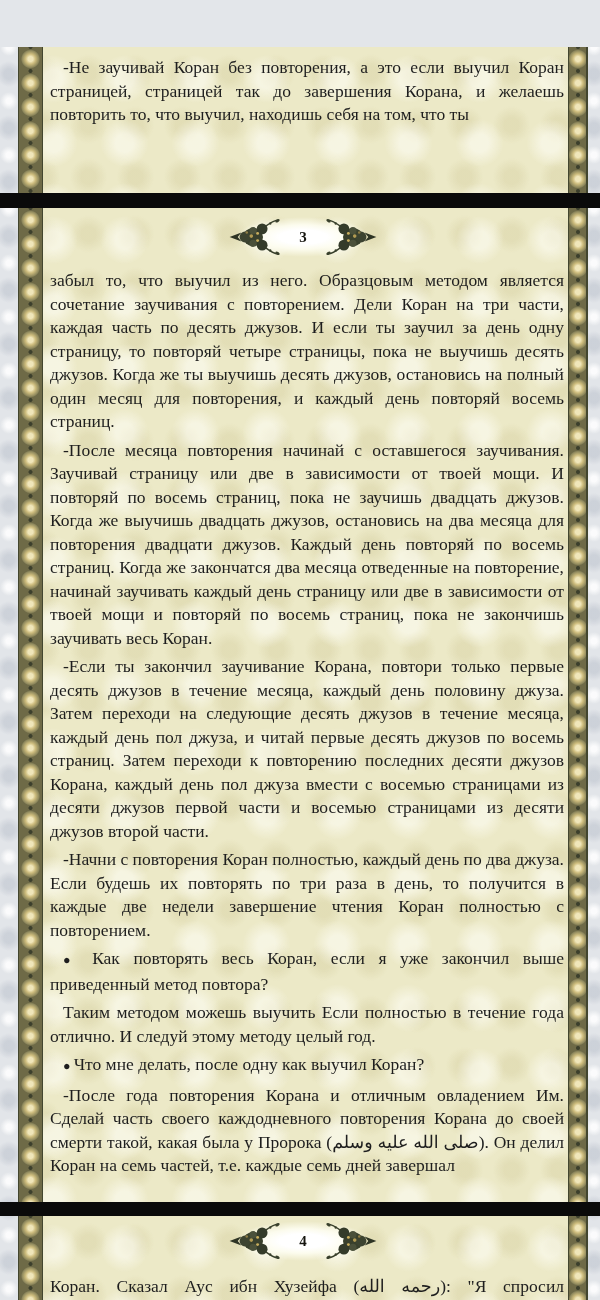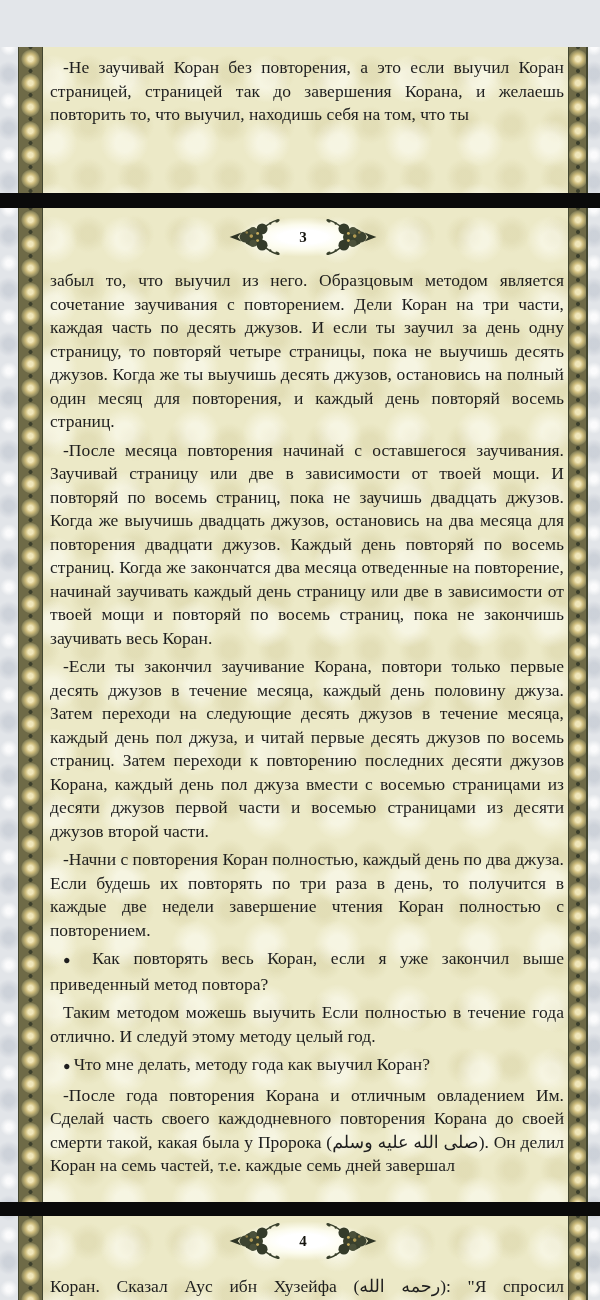--- a/index.html
+++ b/index.html
@@ -156,21 +156,21 @@
       </svg>
     </div>
 
     <div class="page-body">
         <p class="para no-indent"><span>забыл то, что выучил из него. Образцовым методом является сочетание заучивания с повторением. Дели Коран на три части, каждая часть по десять джузов. И если ты заучил за день одну страницу, то повторяй четыре страницы, пока не выучишь десять джузов. Когда же ты выучишь десять джузов, остановись на полный один месяц для повторения, и каждый день повторяй восемь страниц.</span></p>
         <p class="para"><span>-После месяца повторения начинай с оставшегося заучивания. Заучивай страницу или две в зависимости от твоей мощи. И повторяй по восемь страниц, пока не заучишь двадцать джузов. Когда же выучишь двадцать джузов, остановись на два месяца для повторения двадцати джузов. Каждый день повторяй по восемь страниц. Когда же закончатся два месяца отведенные на повторение, начинай заучивать каждый день страницу или две в зависимости от твоей мощи и повторяй по восемь страниц, пока не закончишь заучивать весь Коран.</span></p>
         <p class="para"><span>-Если ты закончил заучивание Корана, повтори только первые десять джузов в течение месяца, каждый день половину джуза. Затем переходи на следующие десять джузов в течение месяца, каждый день пол джуза, и читай первые десять джузов по восемь страниц. Затем переходи к повторению последних десяти джузов Корана, каждый день пол джуза вмести с восемью страницами из десяти джузов первой части и восемью страницами из десяти джузов второй части.</span></p>
         <p class="para"><span>-Начни с повторения Коран полностью, каждый день по два джуза. Если будешь их повторять по три раза в день, то получится в каждые две недели завершение чтения Коран полностью с повторением.</span></p>
         <p class="para"><span class="bullet">● </span><span>Как повторять весь Коран, если я уже закончил выше приведенный метод повтора?</span></p>
         <p class="para"><span>Таким методом можешь выучить Если полностью в течение года отлично. И следуй этому методу целый год.</span></p>
-        <p class="para"><span class="bullet">● </span><span>Что мне делать, методу года как выучил Коран?</span></p>
+        <p class="para"><span class="bullet">● </span><span>Что мне делать, после одну как выучил Коран?</span></p>
         <p class="para"><span>-После года повторения Корана и отличным овладением Им. Сделай часть своего каждодневного повторения Корана до своей смерти такой, какая была у Пророка (صلى الله عليه وسلم). Он делил Коран на семь частей, т.е. каждые семь дней завершал</span></p>
       </div>
   </section>
 
   <div class="separator bar2"></div>
 
   <section class="page page-bottom">
     <div class="orn-col left"></div>
     <div class="orn-col right"></div>
 

